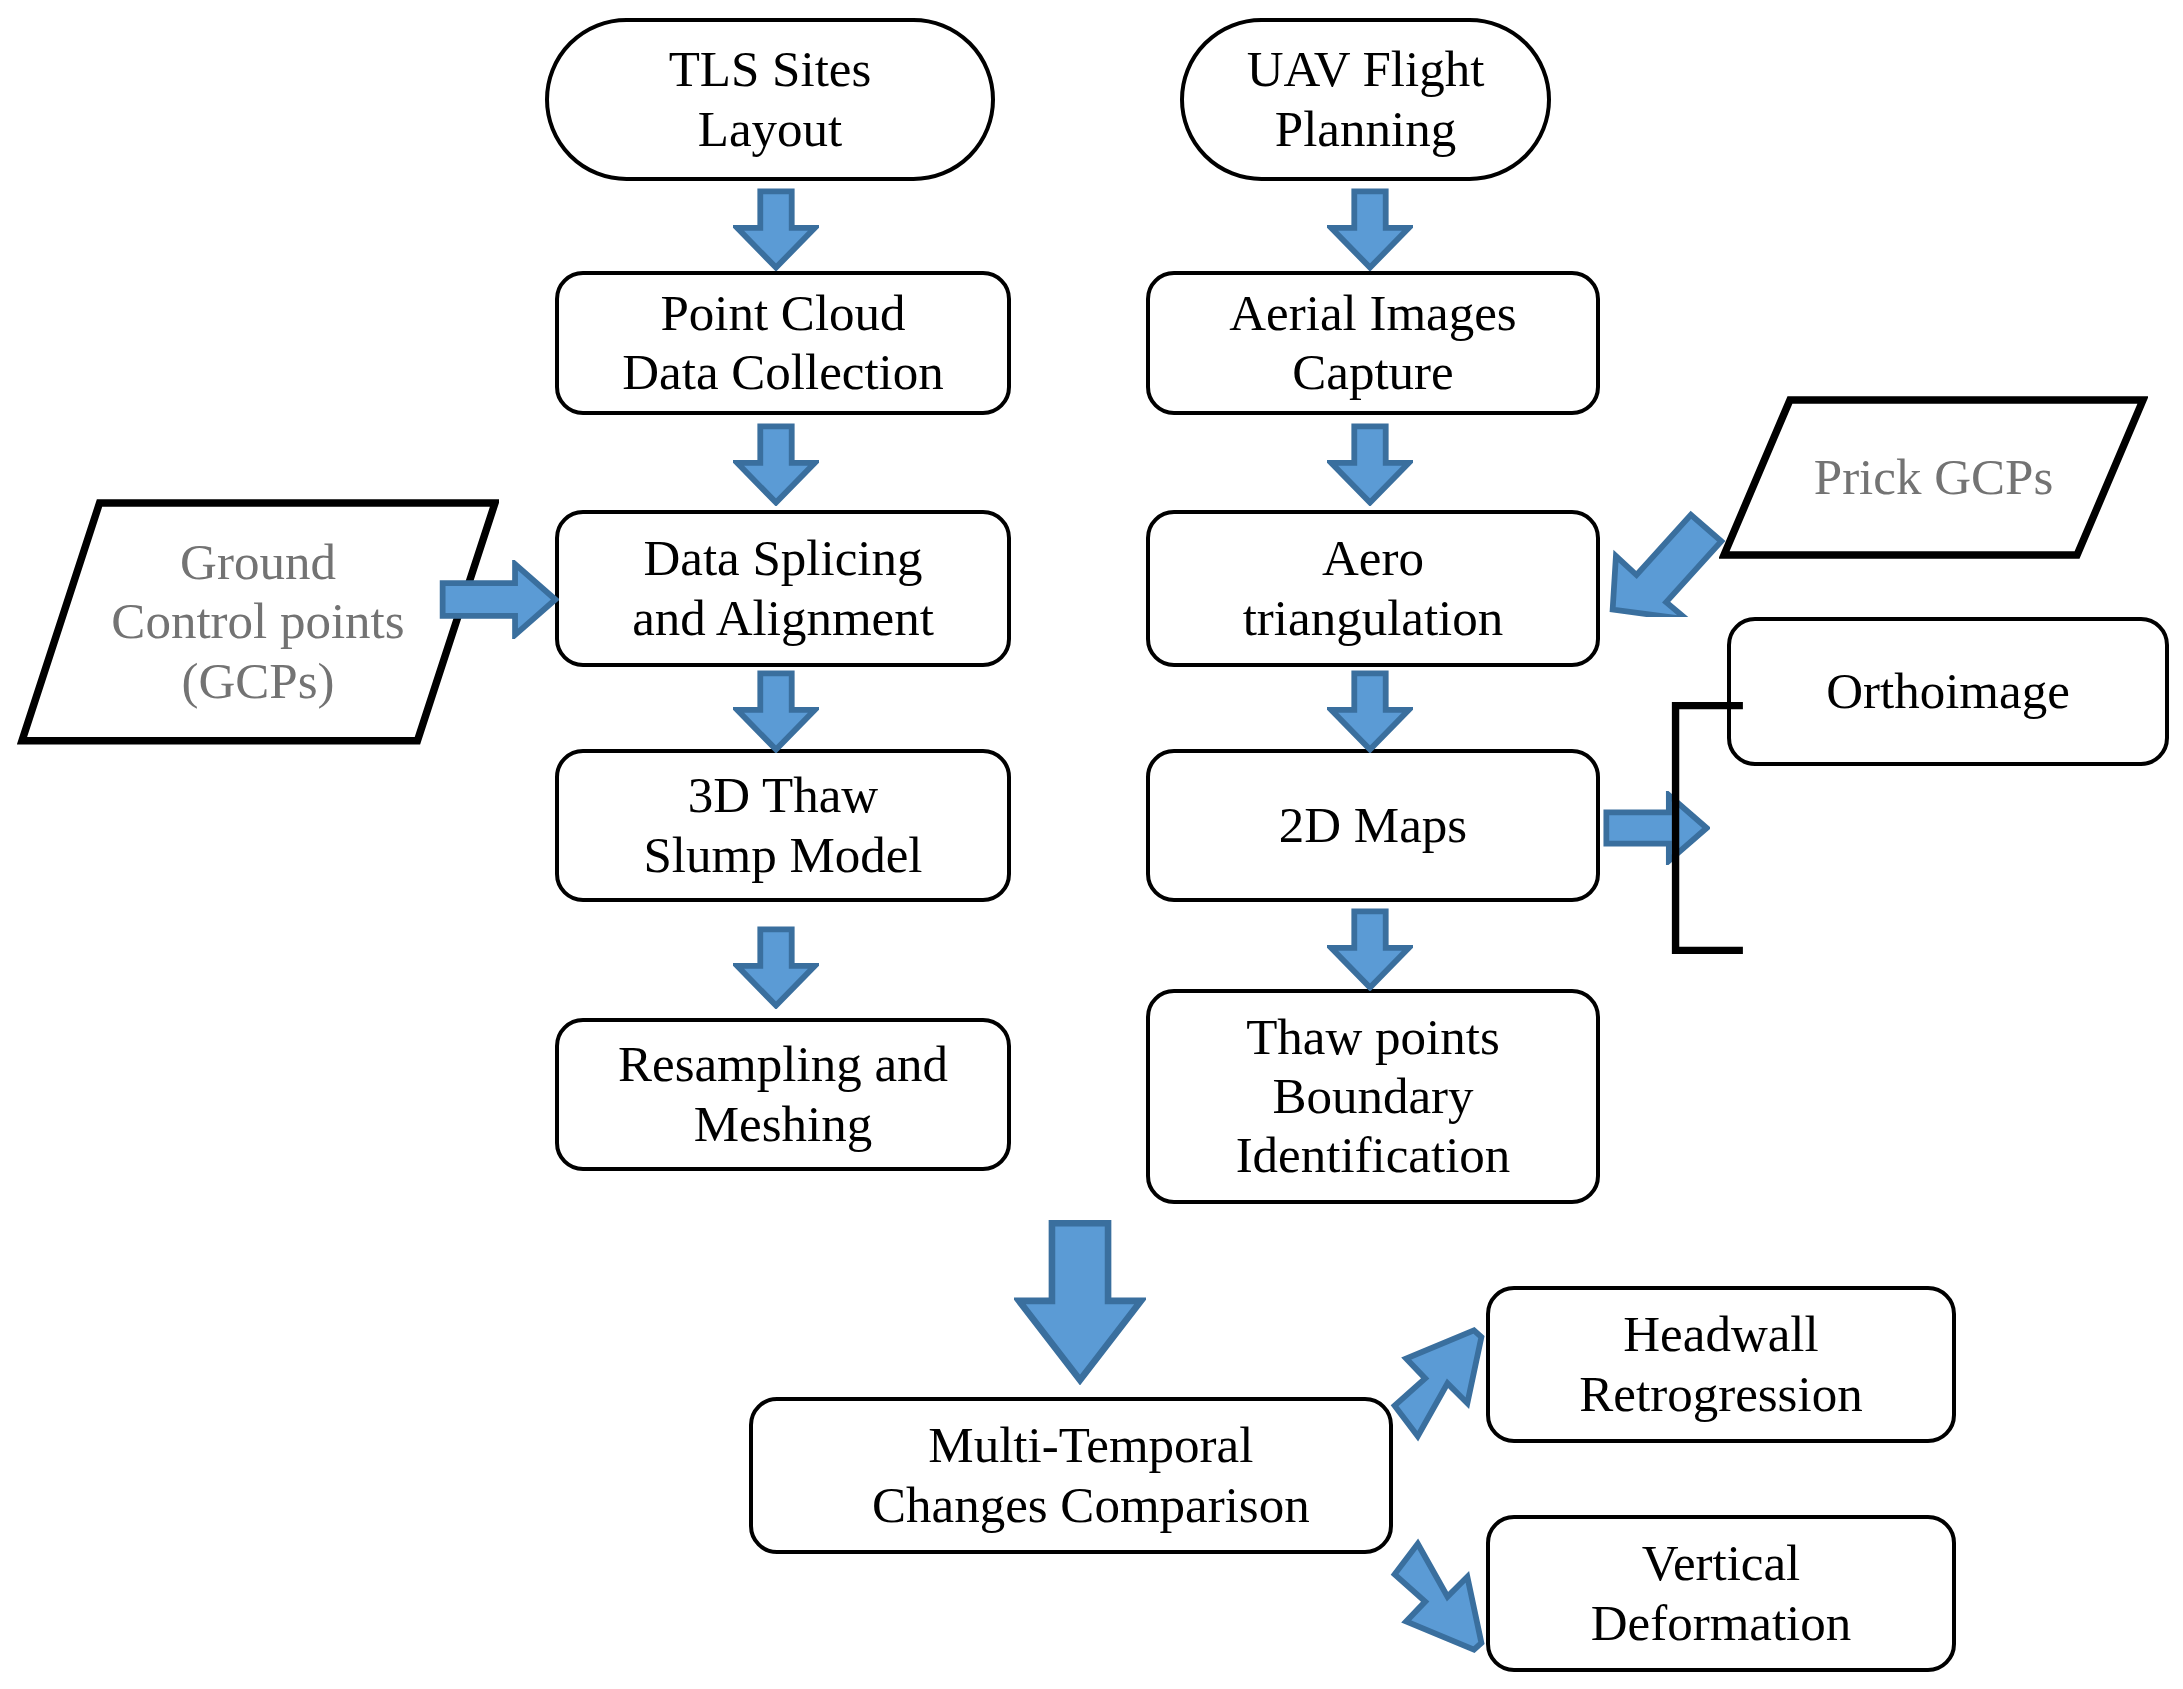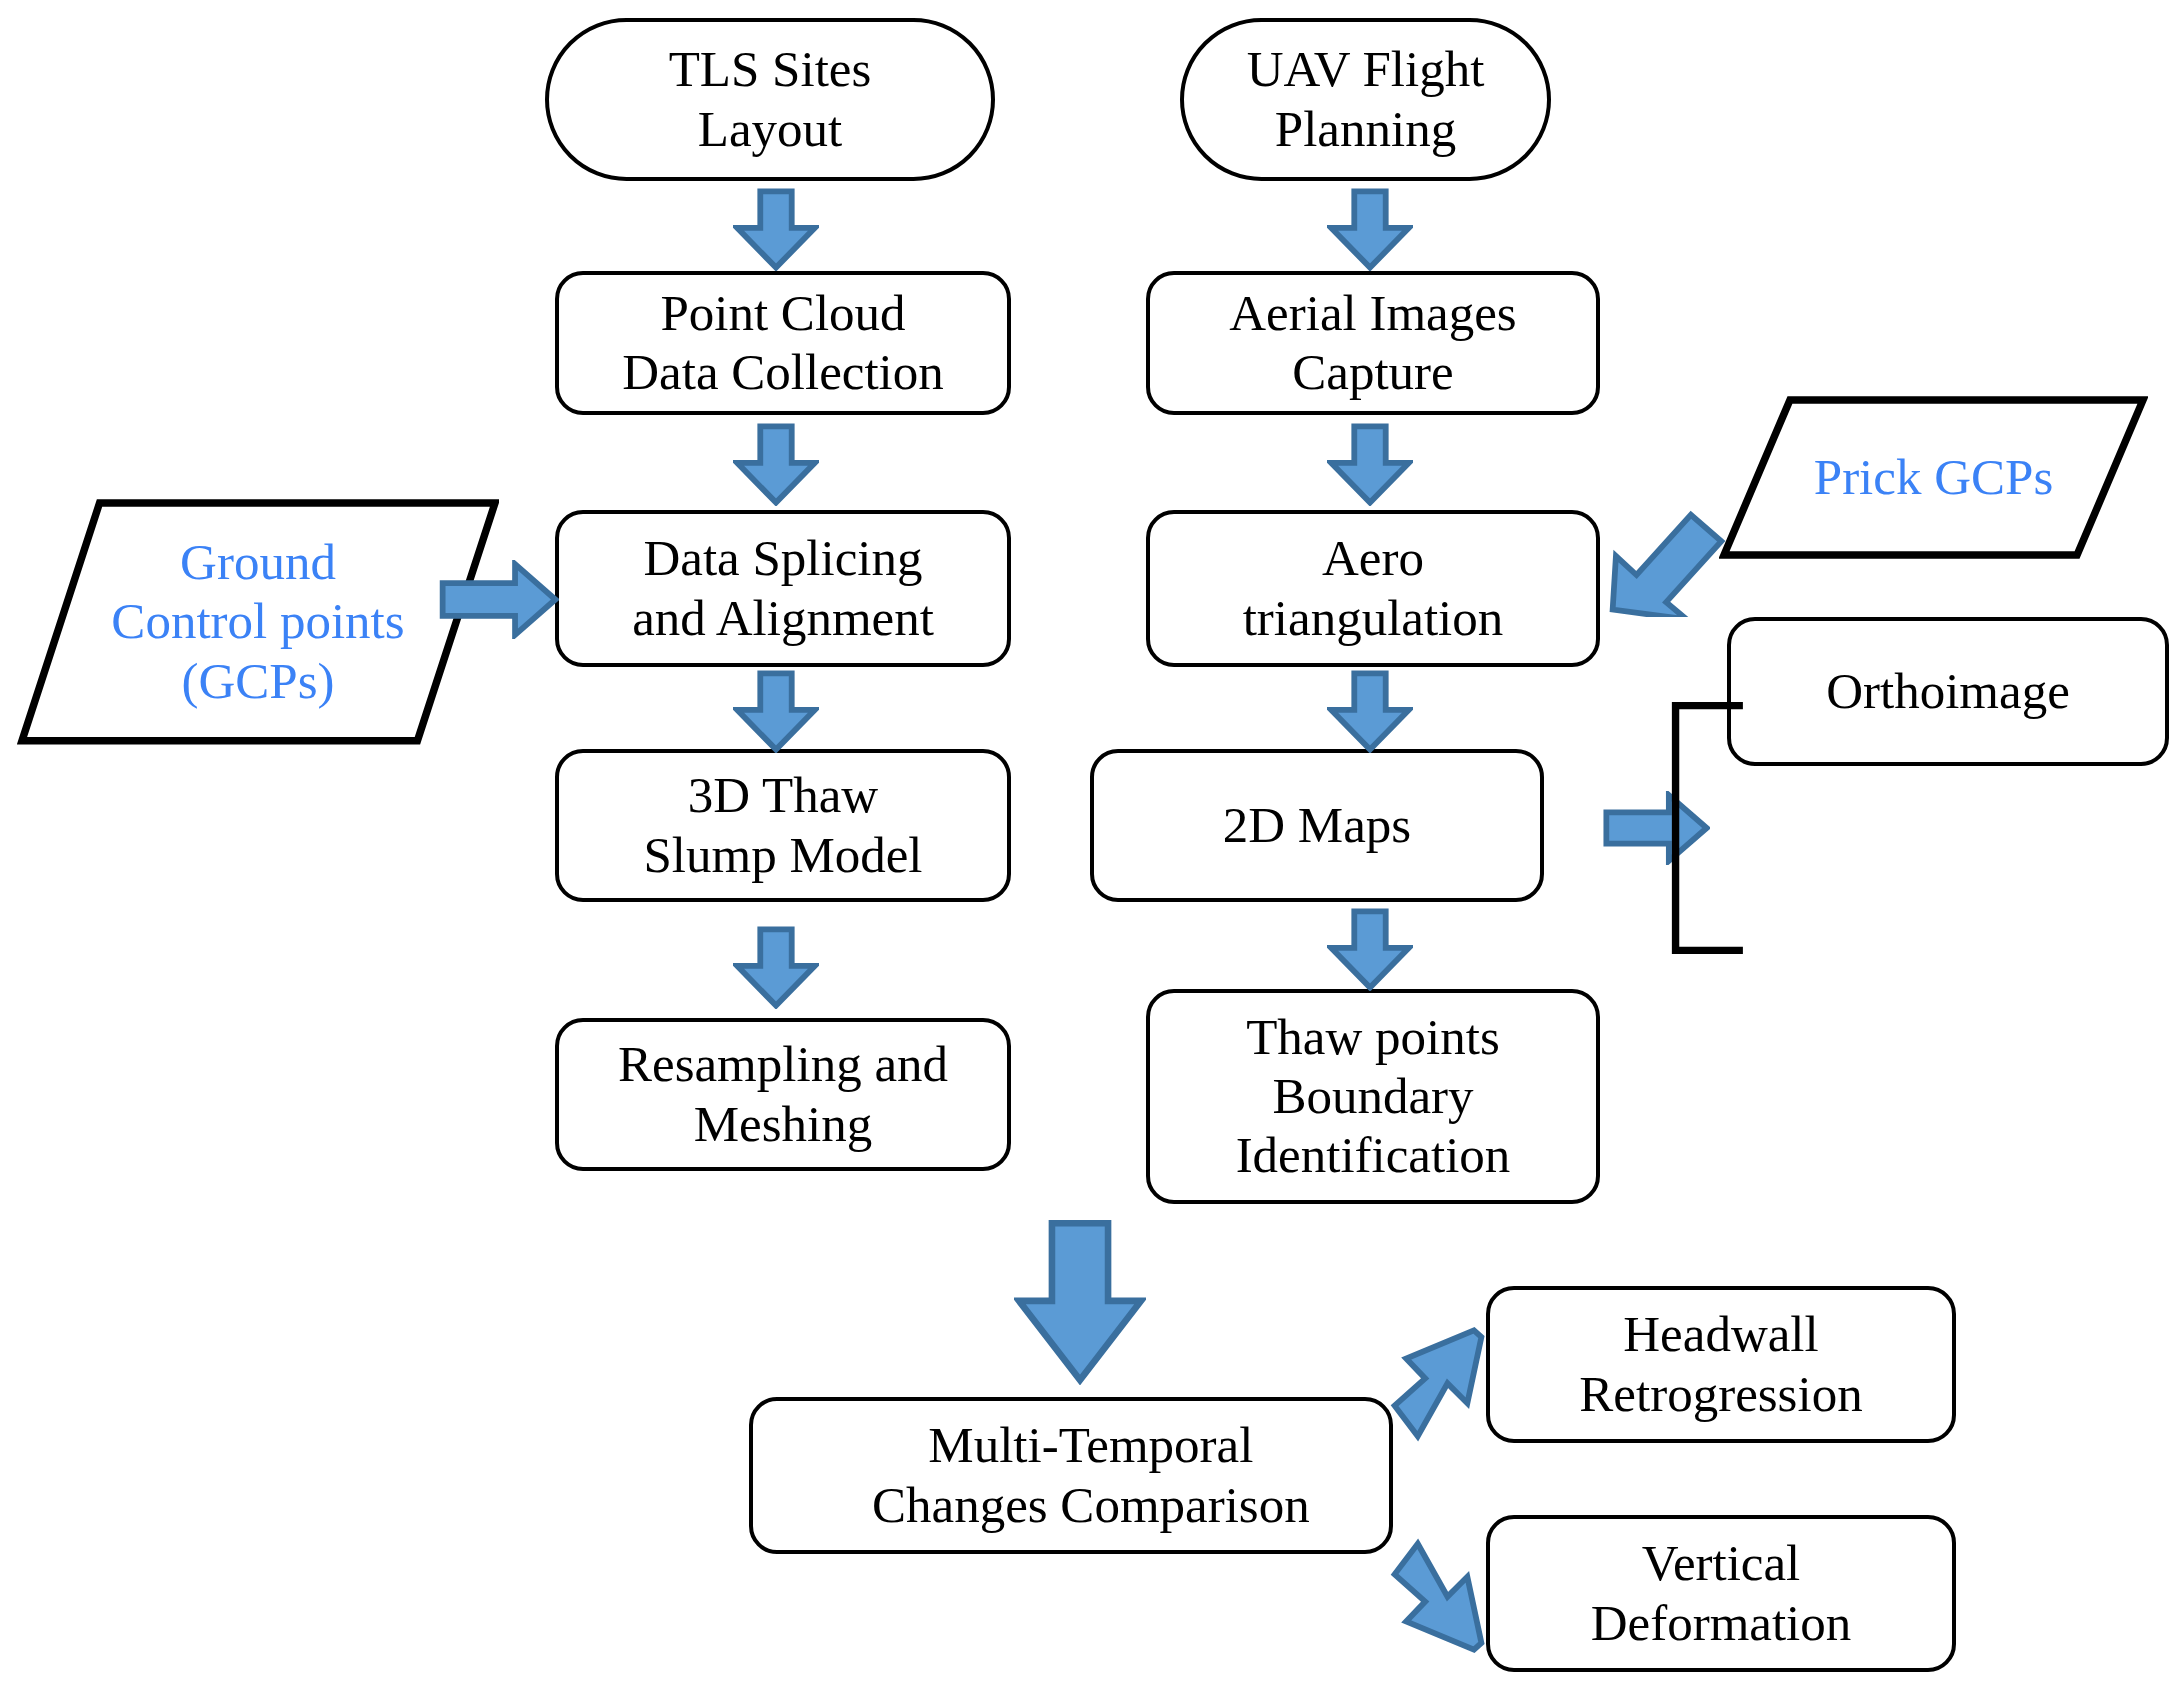--- a/index.html
+++ b/index.html
@@ -37,21 +37,21 @@
     box-sizing: border-box;
     display: flex;
     align-items: center;
     justify-content: center;
   }
   .para svg { position: absolute; inset: 0; }
   .para .txt {
     position: relative;
     z-index: 2;
     text-align: center;
-    color: #3b82f6;
+    color: #737373;
     font-size: 51px;
     line-height: 1.16;
   }
   .arrow { position: absolute; }
   .arrow svg { display: block; }
   .bracket { position: absolute; }
   .bracket svg { display: block; }
 </style>
 </head>
 <body>
@@ -126,21 +126,21 @@
     </span>
   </div>
 
   <div class="node rounded" style="left:555px; top:749px; width:456px; height:153px;">
     <span class="txt">
       <span>3D Thaw</span><br>
       <span>Slump Model</span>
     </span>
   </div>
 
-  <div class="node rounded" style="left:1090px; top:749px; width:454px; height:153px;">
+  <div class="node rounded" style="left:1146px; top:749px; width:454px; height:153px;">
     <span class="txt">
       <span>2D Maps</span>
     </span>
   </div>
 
 
   <div class="node rounded" style="left:555px; top:1018px; width:456px; height:153px;">
     <span class="txt">
       <span>Resampling and</span><br>
       <span>Meshing</span>

